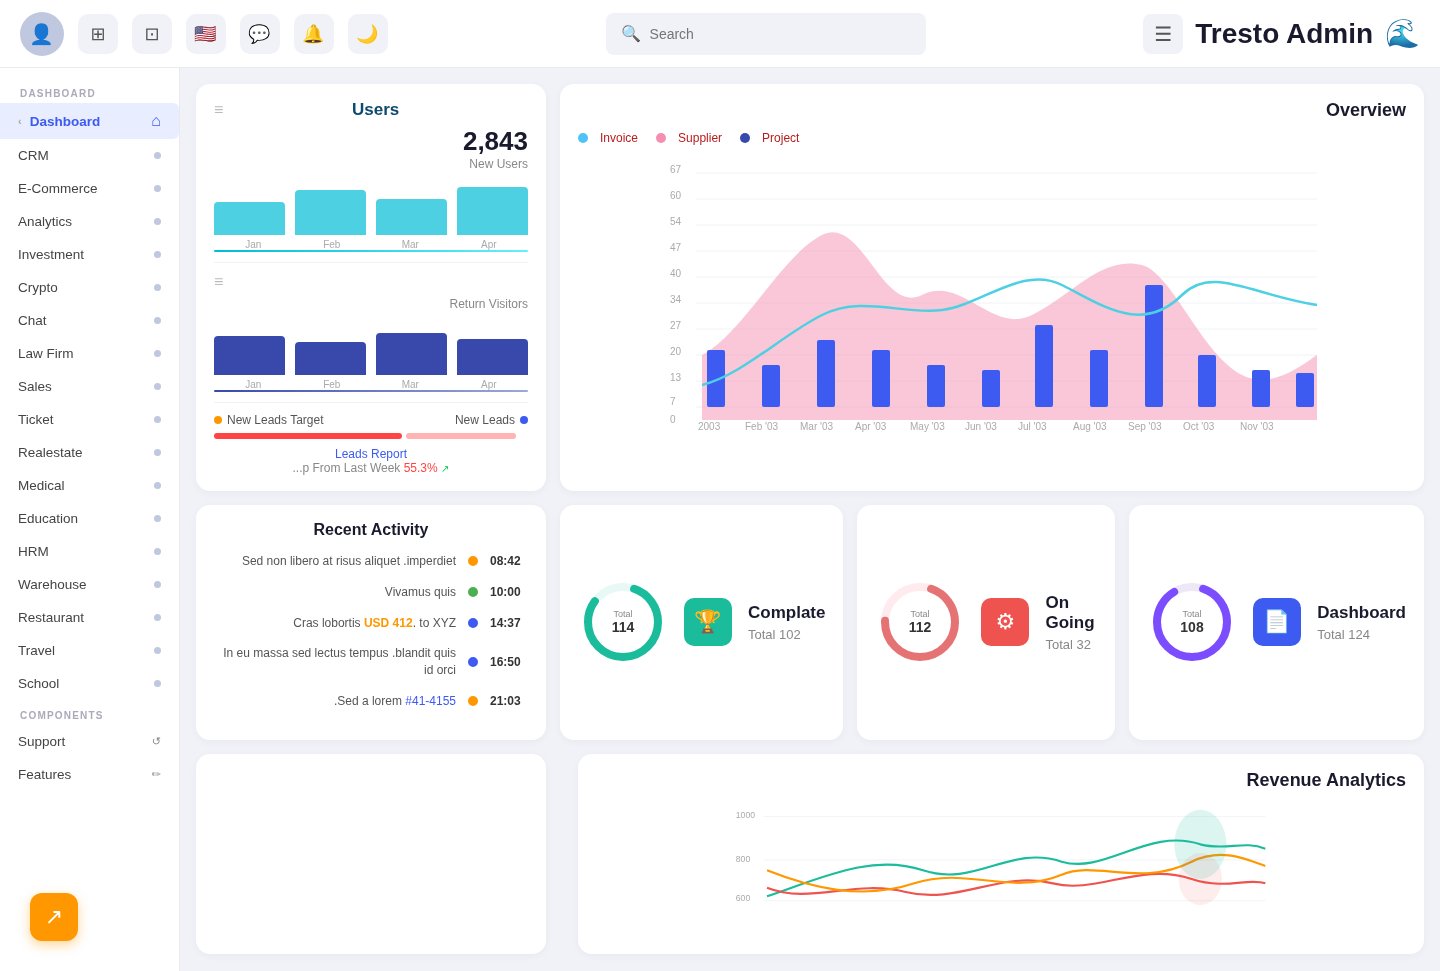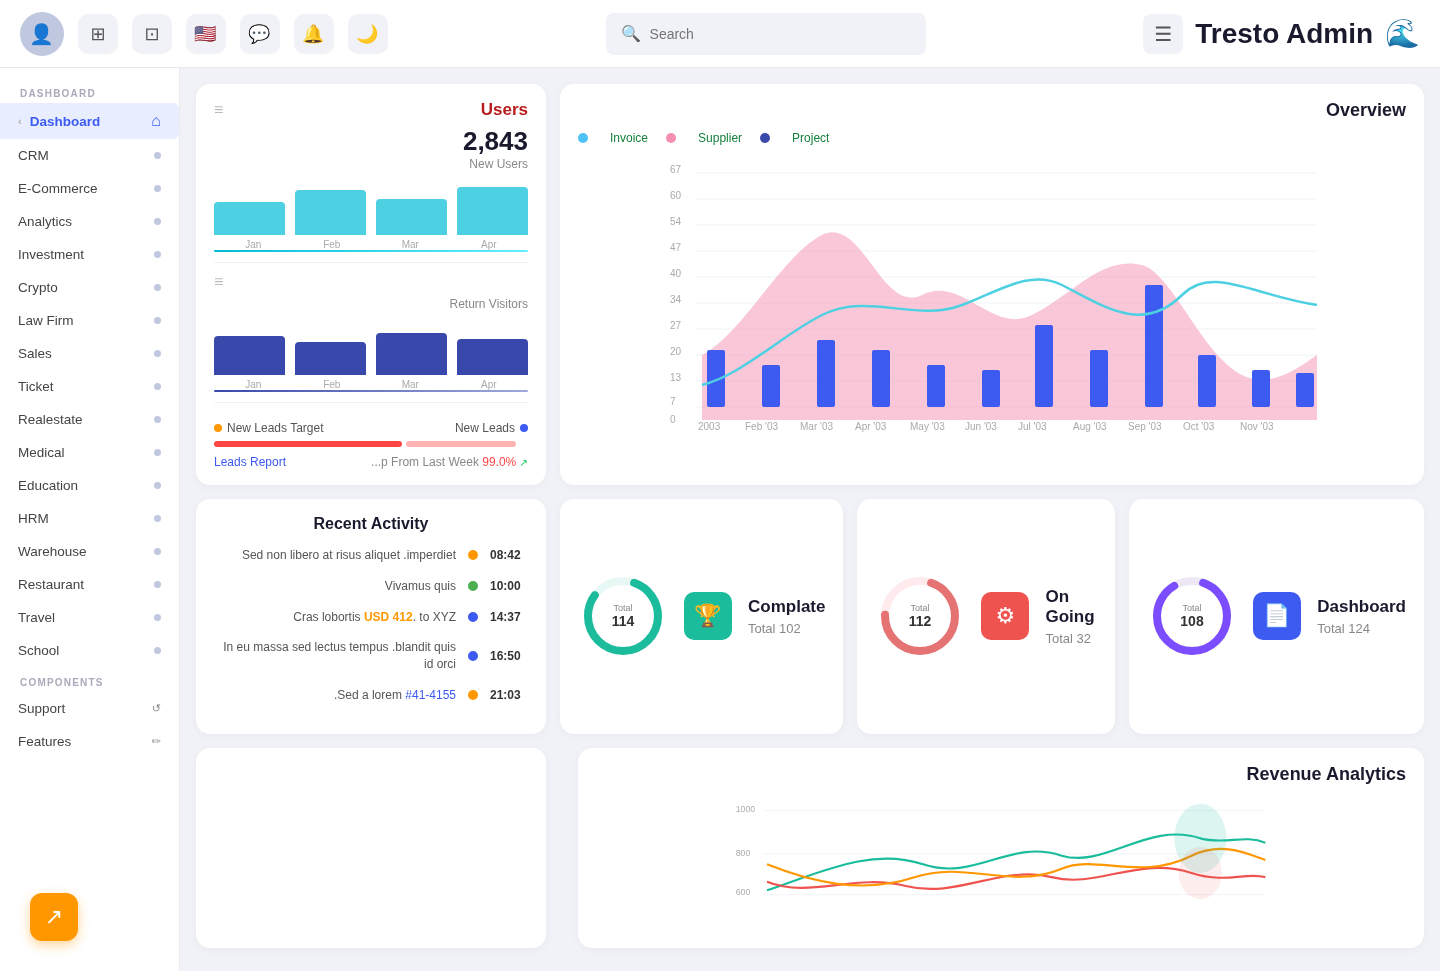--- a/index.html
+++ b/index.html
@@ -81,58 +81,58 @@
     
     .users-card {
       background: #fff; border-radius: 14px; padding: 16px 18px;
       width: 350px; flex-shrink: 0; box-shadow: 0 2px 8px rgba(0,0,0,0.04);
     }
     .mini-chart-section { margin-bottom: 10px; }
     .mini-chart-header {
       display: flex; align-items: center; justify-content: space-between;
       margin-bottom: 6px;
     }
-    .mini-chart-title { font-size: 17px; font-weight: 700; color: #b91c1c; text-align: right; flex: 1; }
+    .mini-chart-title { font-size: 17px; font-weight: 700; color: #0c4a6e; text-align: center; flex: 1; }
     .mini-chart-menu { font-size: 16px; color: #bbb; cursor: pointer; }
     .mini-chart-value { font-size: 26px; font-weight: 700; color: #1a1a2e; text-align: right; }
     .mini-chart-label { font-size: 12px; color: #888; text-align: right; margin-bottom: 4px; }
     .mini-chart-line { height: 2px; background: linear-gradient(90deg, #00bcd4, #6ef); border-radius: 2px; margin-bottom: 6px; }
 
     .bar-chart-mini {
       display: flex; align-items: flex-end; gap: 10px; height: 60px; margin-bottom: 4px;
     }
     .bar-group { display: flex; flex-direction: column; align-items: center; gap: 3px; flex: 1; }
     .bar { border-radius: 4px 4px 0 0; width: 100%; }
     .months-row { display: flex; justify-content: flex-start; }
     .month-label { font-size: 10px; color: #aaa; flex: 1; text-align: center; }
 
     .divider { border: none; border-top: 1px solid #f0f2f7; margin: 10px 0; }
 
     
     .leads-section { display: flex; flex-direction: column; gap: 6px; }
-    .leads-header { display: flex; justify-content: space-between; align-items: center; margin-top: 8px; }
+    .leads-header { display: flex; justify-content: space-between; align-items: center; }
     .leads-label { font-size: 12px; color: #555; display: flex; align-items: center; gap: 5px; }
     .leads-dot-orange { width: 8px; height: 8px; border-radius: 50%; background: #ff9800; }
     .leads-dot-blue { width: 8px; height: 8px; border-radius: 50%; background: #3d5af1; }
     .leads-bar-row { display: flex; gap: 4px; margin-bottom: 2px; }
     .leads-bar-red { height: 6px; background: #f44; border-radius: 3px; width: 60%; }
     .leads-bar-pink { height: 6px; background: #ffb3b3; border-radius: 3px; width: 35%; }
-    .leads-footer { display: flex; justify-content: space-between; align-items: center; }
+    .leads-footer { display: flex; justify-content: space-between; align-items: center; flex-direction: column; }
     .leads-link { color: #3d5af1; font-size: 12px; text-decoration: none; cursor: pointer; }
     .leads-growth { font-size: 12px; color: #f44; }
     .leads-growth-up { color: #00c853; font-size: 10px; }
 
     
     .overview-card {
       background: #fff; border-radius: 14px; padding: 16px 18px;
       flex: 1; box-shadow: 0 2px 8px rgba(0,0,0,0.04); overflow: hidden;
     }
     .overview-title { font-size: 18px; font-weight: 700; color: #1a1a2e; text-align: right; margin-bottom: 10px; }
     .chart-legend { display: flex; align-items: center; gap: 18px; margin-bottom: 10px; }
-    .legend-item { display: flex; align-items: center; gap: 22px; font-size: 12px; color: #15803d; }
+    .legend-item { display: flex; align-items: center; gap: 12px; font-size: 12px; color: #b91c1c; }
     .legend-dot { width: 10px; height: 10px; border-radius: 50%; }
 
     .area-chart-wrap { width: 100%; height: 280px; position: relative; overflow: visible; }
     .area-chart-wrap svg { width: 100%; height: 100%; }
 
     
     .middle-row { display: flex; gap: 14px; }
 
     
     .activity-card {
@@ -251,20 +251,24 @@
     </div>
     <div class="sidebar-item">
       <span>Investment</span>
       <span class="sidebar-dot"></span>
     </div>
     <div class="sidebar-item">
       <span>Crypto</span>
       <span class="sidebar-dot"></span>
     </div>
     <div class="sidebar-item">
+      <span>Chat</span>
+      <span class="sidebar-dot"></span>
+    </div>
+    <div class="sidebar-item">
       <span>Law Firm</span>
       <span class="sidebar-dot"></span>
     </div>
     <div class="sidebar-item">
       <span>Sales</span>
       <span class="sidebar-dot"></span>
     </div>
     <div class="sidebar-item">
       <span>Ticket</span>
       <span class="sidebar-dot"></span>
@@ -396,21 +400,21 @@
           </div>
           <div class="leads-bar-row">
             <div class="leads-bar-red"></div>
             <div class="leads-bar-pink"></div>
           </div>
           <div class="leads-footer">
             <span class="leads-link">Leads Report</span>
             <span style="font-size:12px;color:#888;">
               <span>...p From Last Week</span>
               <span class="leads-growth">
-                <span>99.0%</span>
+                <span>55.3%</span>
                 <span class="leads-growth-up">↗</span>
               </span>
             </span>
           </div>
         </div>
       </div>
 
       <div class="overview-card">
         <div class="overview-title">Overview</div>
         <div class="chart-legend">

